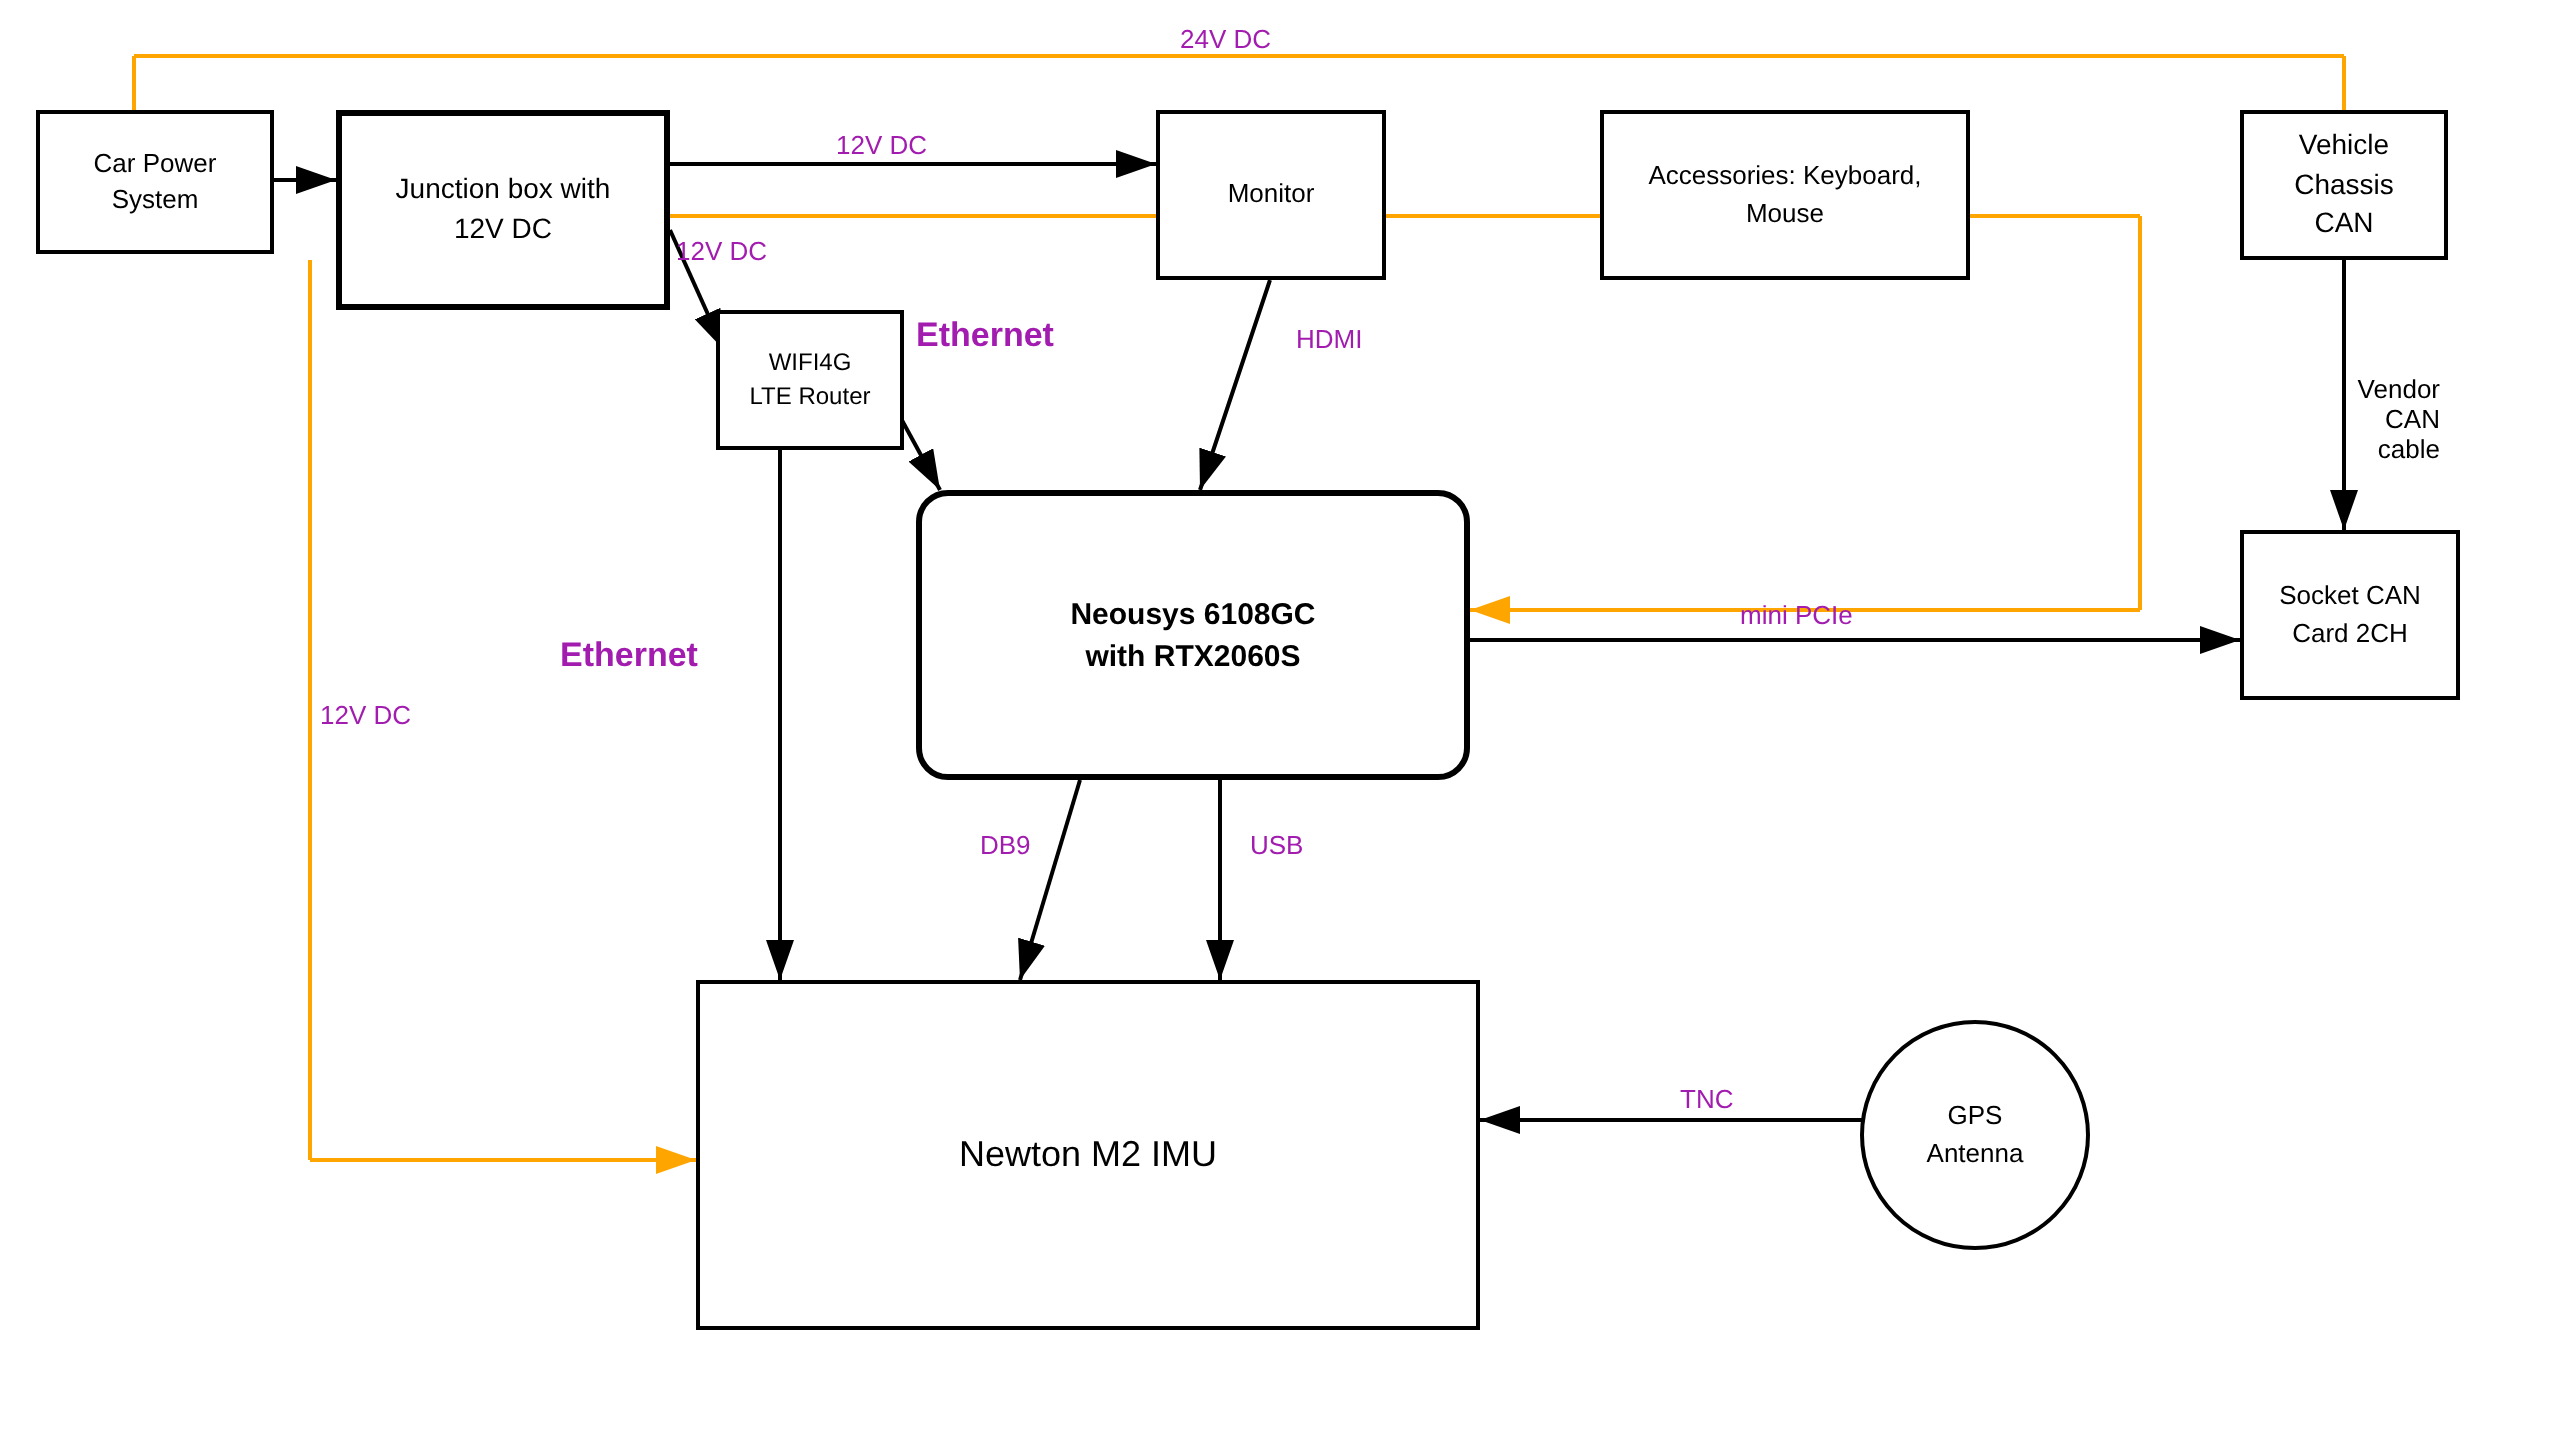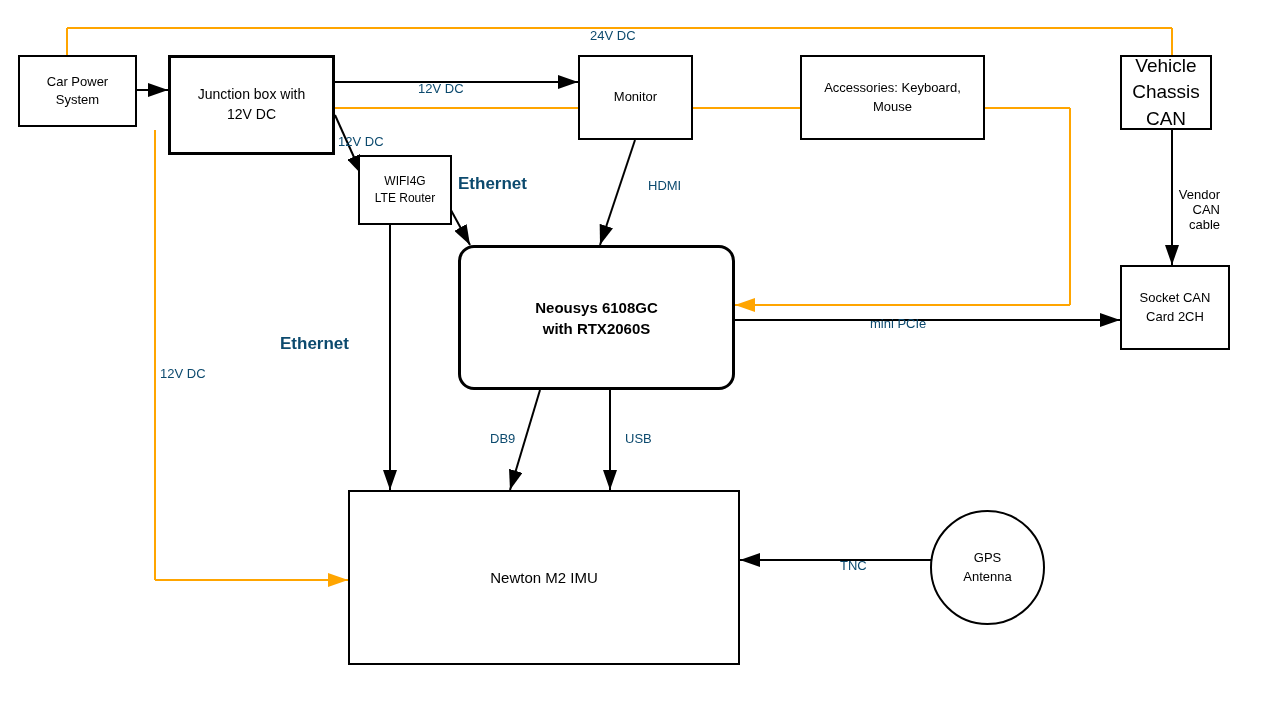--- a/index.html
+++ b/index.html
@@ -34,23 +34,22 @@
     .diagram-box.round {
       border-radius: 16px;
       border-width: 3px;
     }
     .diagram-box.circle {
       border-radius: 50%;
     }
     .label {
       position: absolute;
       font-size: 13px;
-      color: #0c4a6e;
+      color: #a21caf;
       white-space: nowrap;
-      margin-top: 16px;
     }
     .label-large {
       font-size: 17px;
       font-weight: bold;
     }
   </style>
 </head>
 <body>
 
 <svg id="diagram-svg" xmlns="http://www.w3.org/2000/svg">
@@ -113,21 +112,21 @@
 
 <div class="diagram-box" style="left:578px; top:55px; width:115px; height:85px; font-size:13px;">
   <span>Monitor</span>
 </div>
 
 <div class="diagram-box" style="left:800px; top:55px; width:185px; height:85px; font-size:13px;">
   <span style="white-space:pre-line; text-align:center;">Accessories: Keyboard,
 Mouse</span>
 </div>
 
-<div class="diagram-box" style="left:1120px; top:55px; width:92px; height:75px; font-size:19px;">
+<div class="diagram-box" style="left:1120px; top:55px; width:104px; height:75px; font-size:14px;">
   <span style="white-space:pre-line; text-align:center;">Vehicle
 Chassis
 CAN</span>
 </div>
 
 <div class="diagram-box" style="left:358px; top:155px; width:94px; height:70px; font-size:12px;">
   <span style="white-space:pre-line; text-align:center;">WIFI4G
 LTE Router</span>
 </div>
 
@@ -140,21 +139,21 @@
   <span style="white-space:pre-line;">Vendor
 CAN
 cable</span>
 </div>
 
 <div class="diagram-box" style="left:1120px; top:265px; width:110px; height:85px; font-size:13px;">
   <span style="white-space:pre-line; text-align:center;">Socket CAN
 Card 2CH</span>
 </div>
 
-<div class="diagram-box" style="left:348px; top:490px; width:392px; height:175px; font-size:15px;">
+<div class="diagram-box" style="left:348px; top:490px; width:392px; height:175px; font-size:18px;">
   <span>Newton M2 IMU</span>
 </div>
 
 <div class="diagram-box circle" style="left:930px; top:510px; width:115px; height:115px; font-size:13px;">
   <span style="white-space:pre-line; text-align:center;">GPS
 Antenna</span>
 </div>
 
 <div class="label" style="left:590px; top:12px;">
   <span>24V DC</span>

